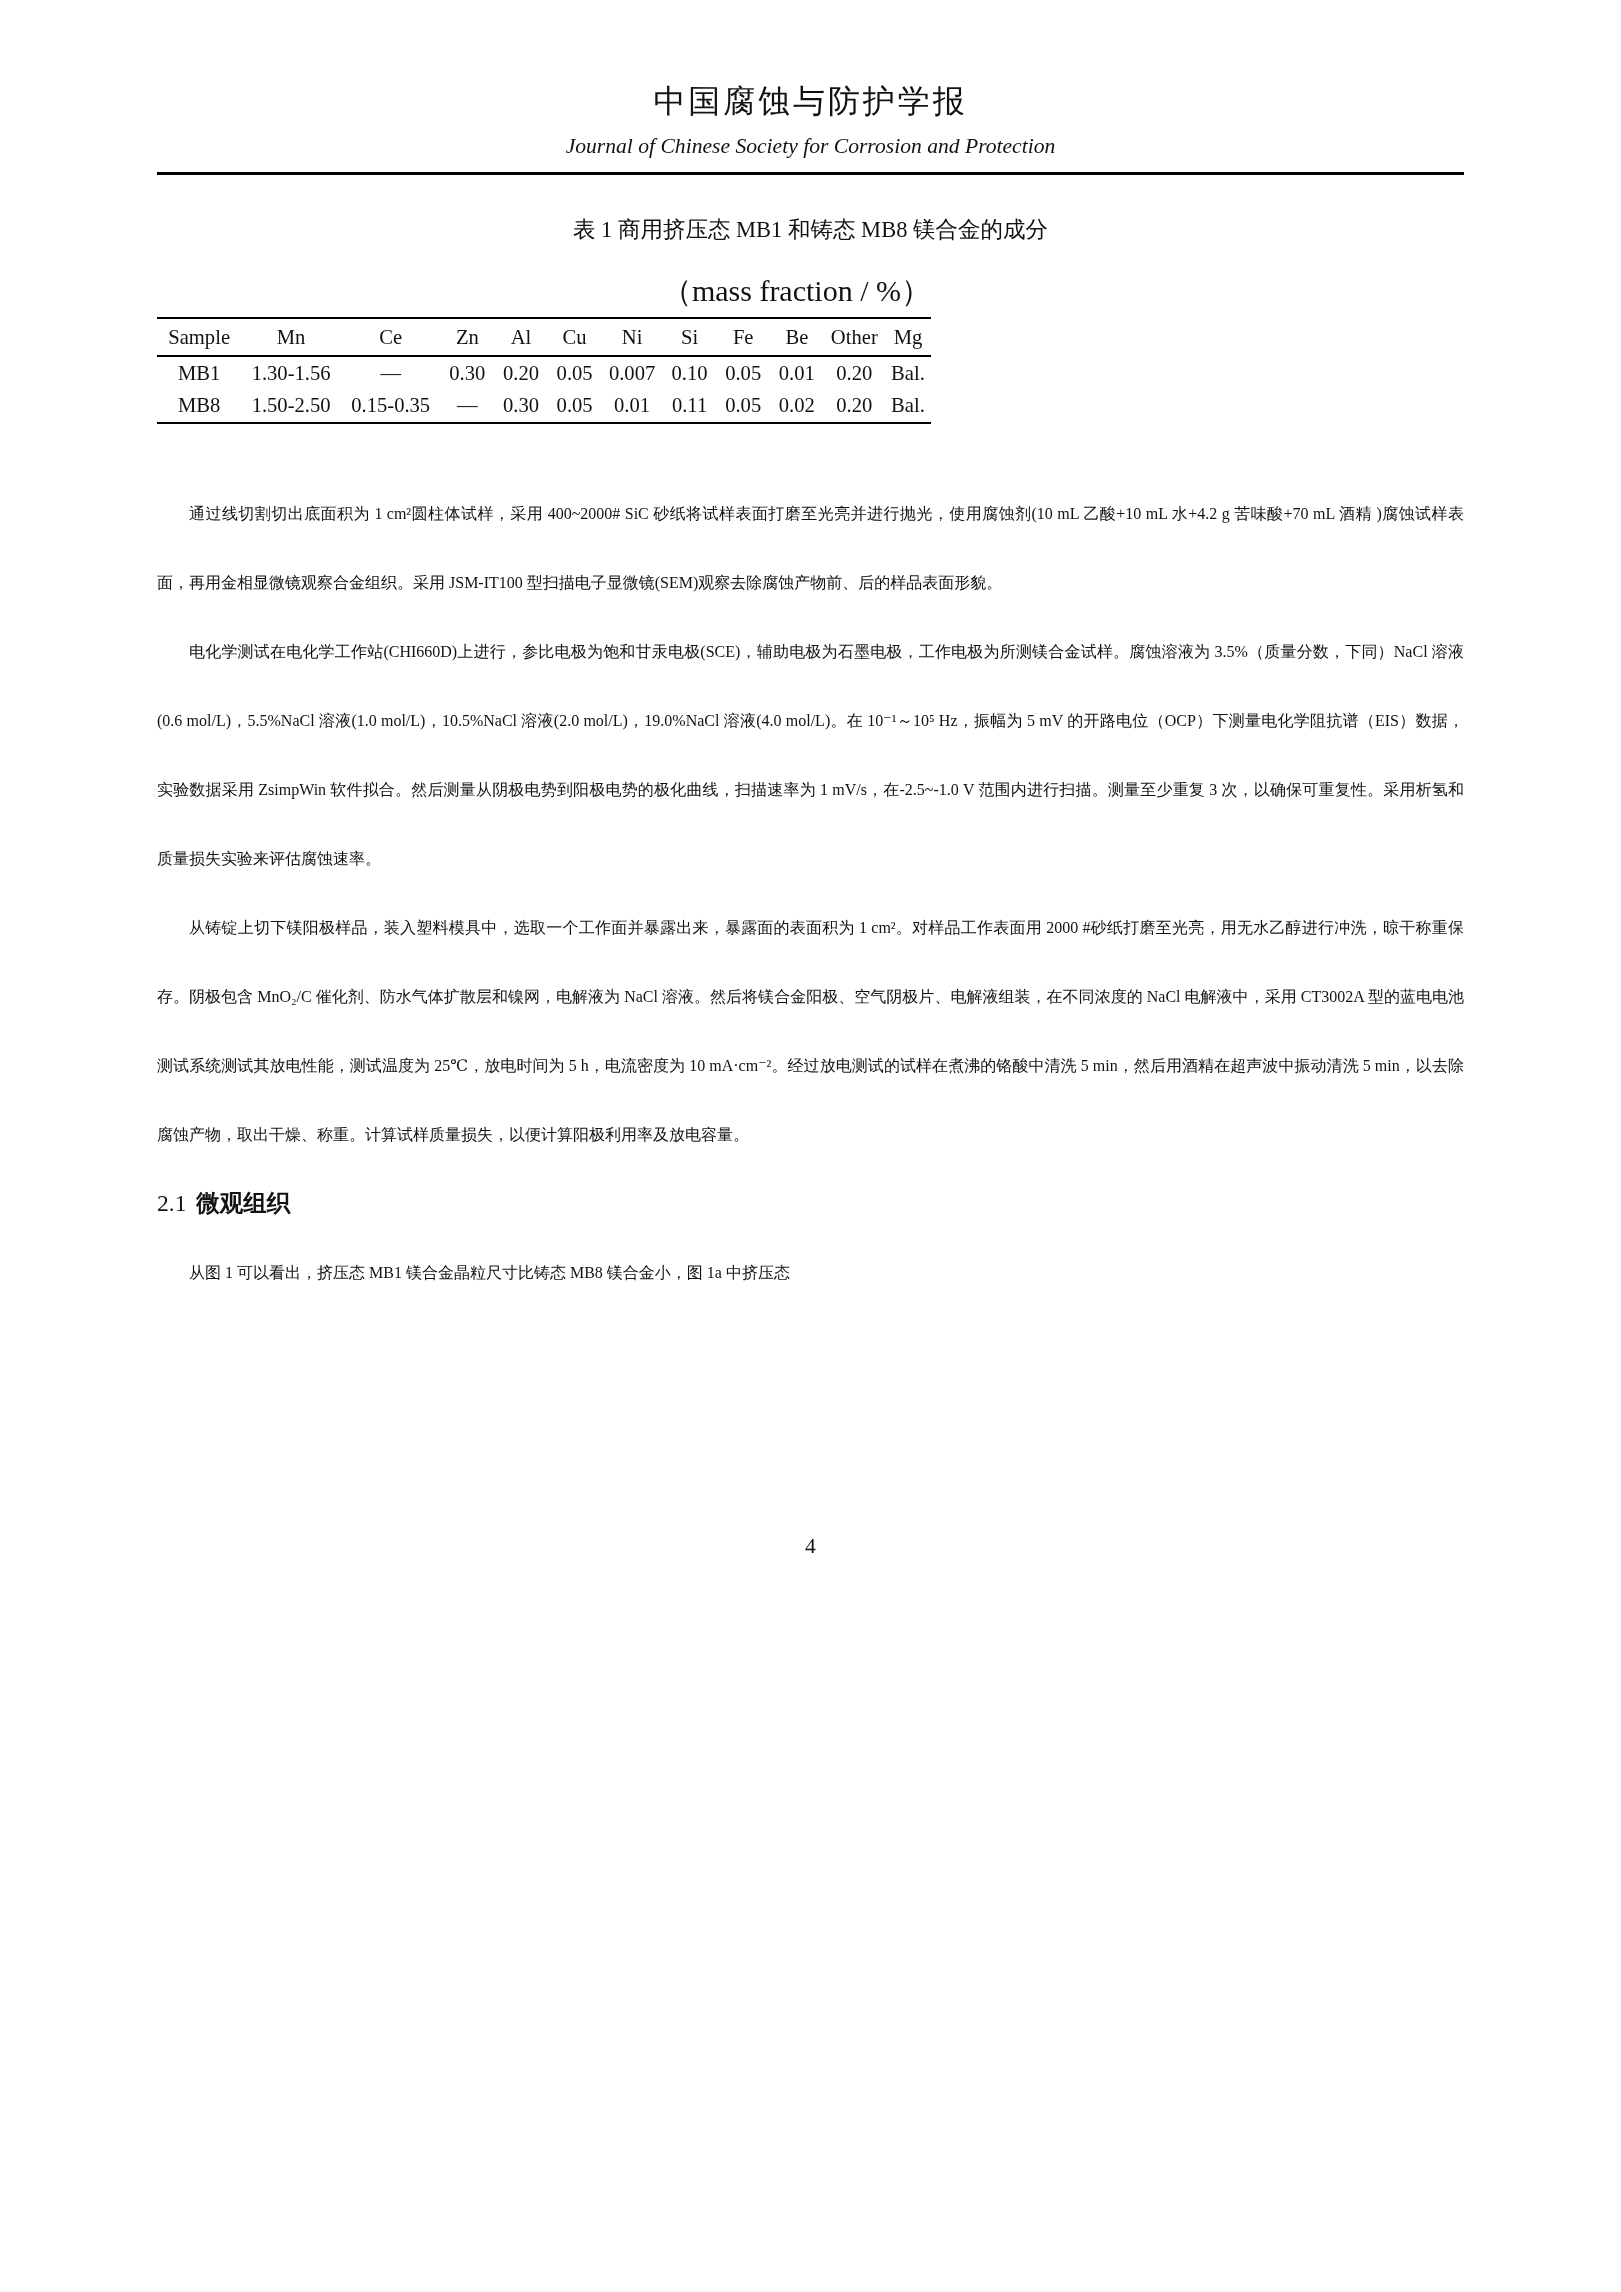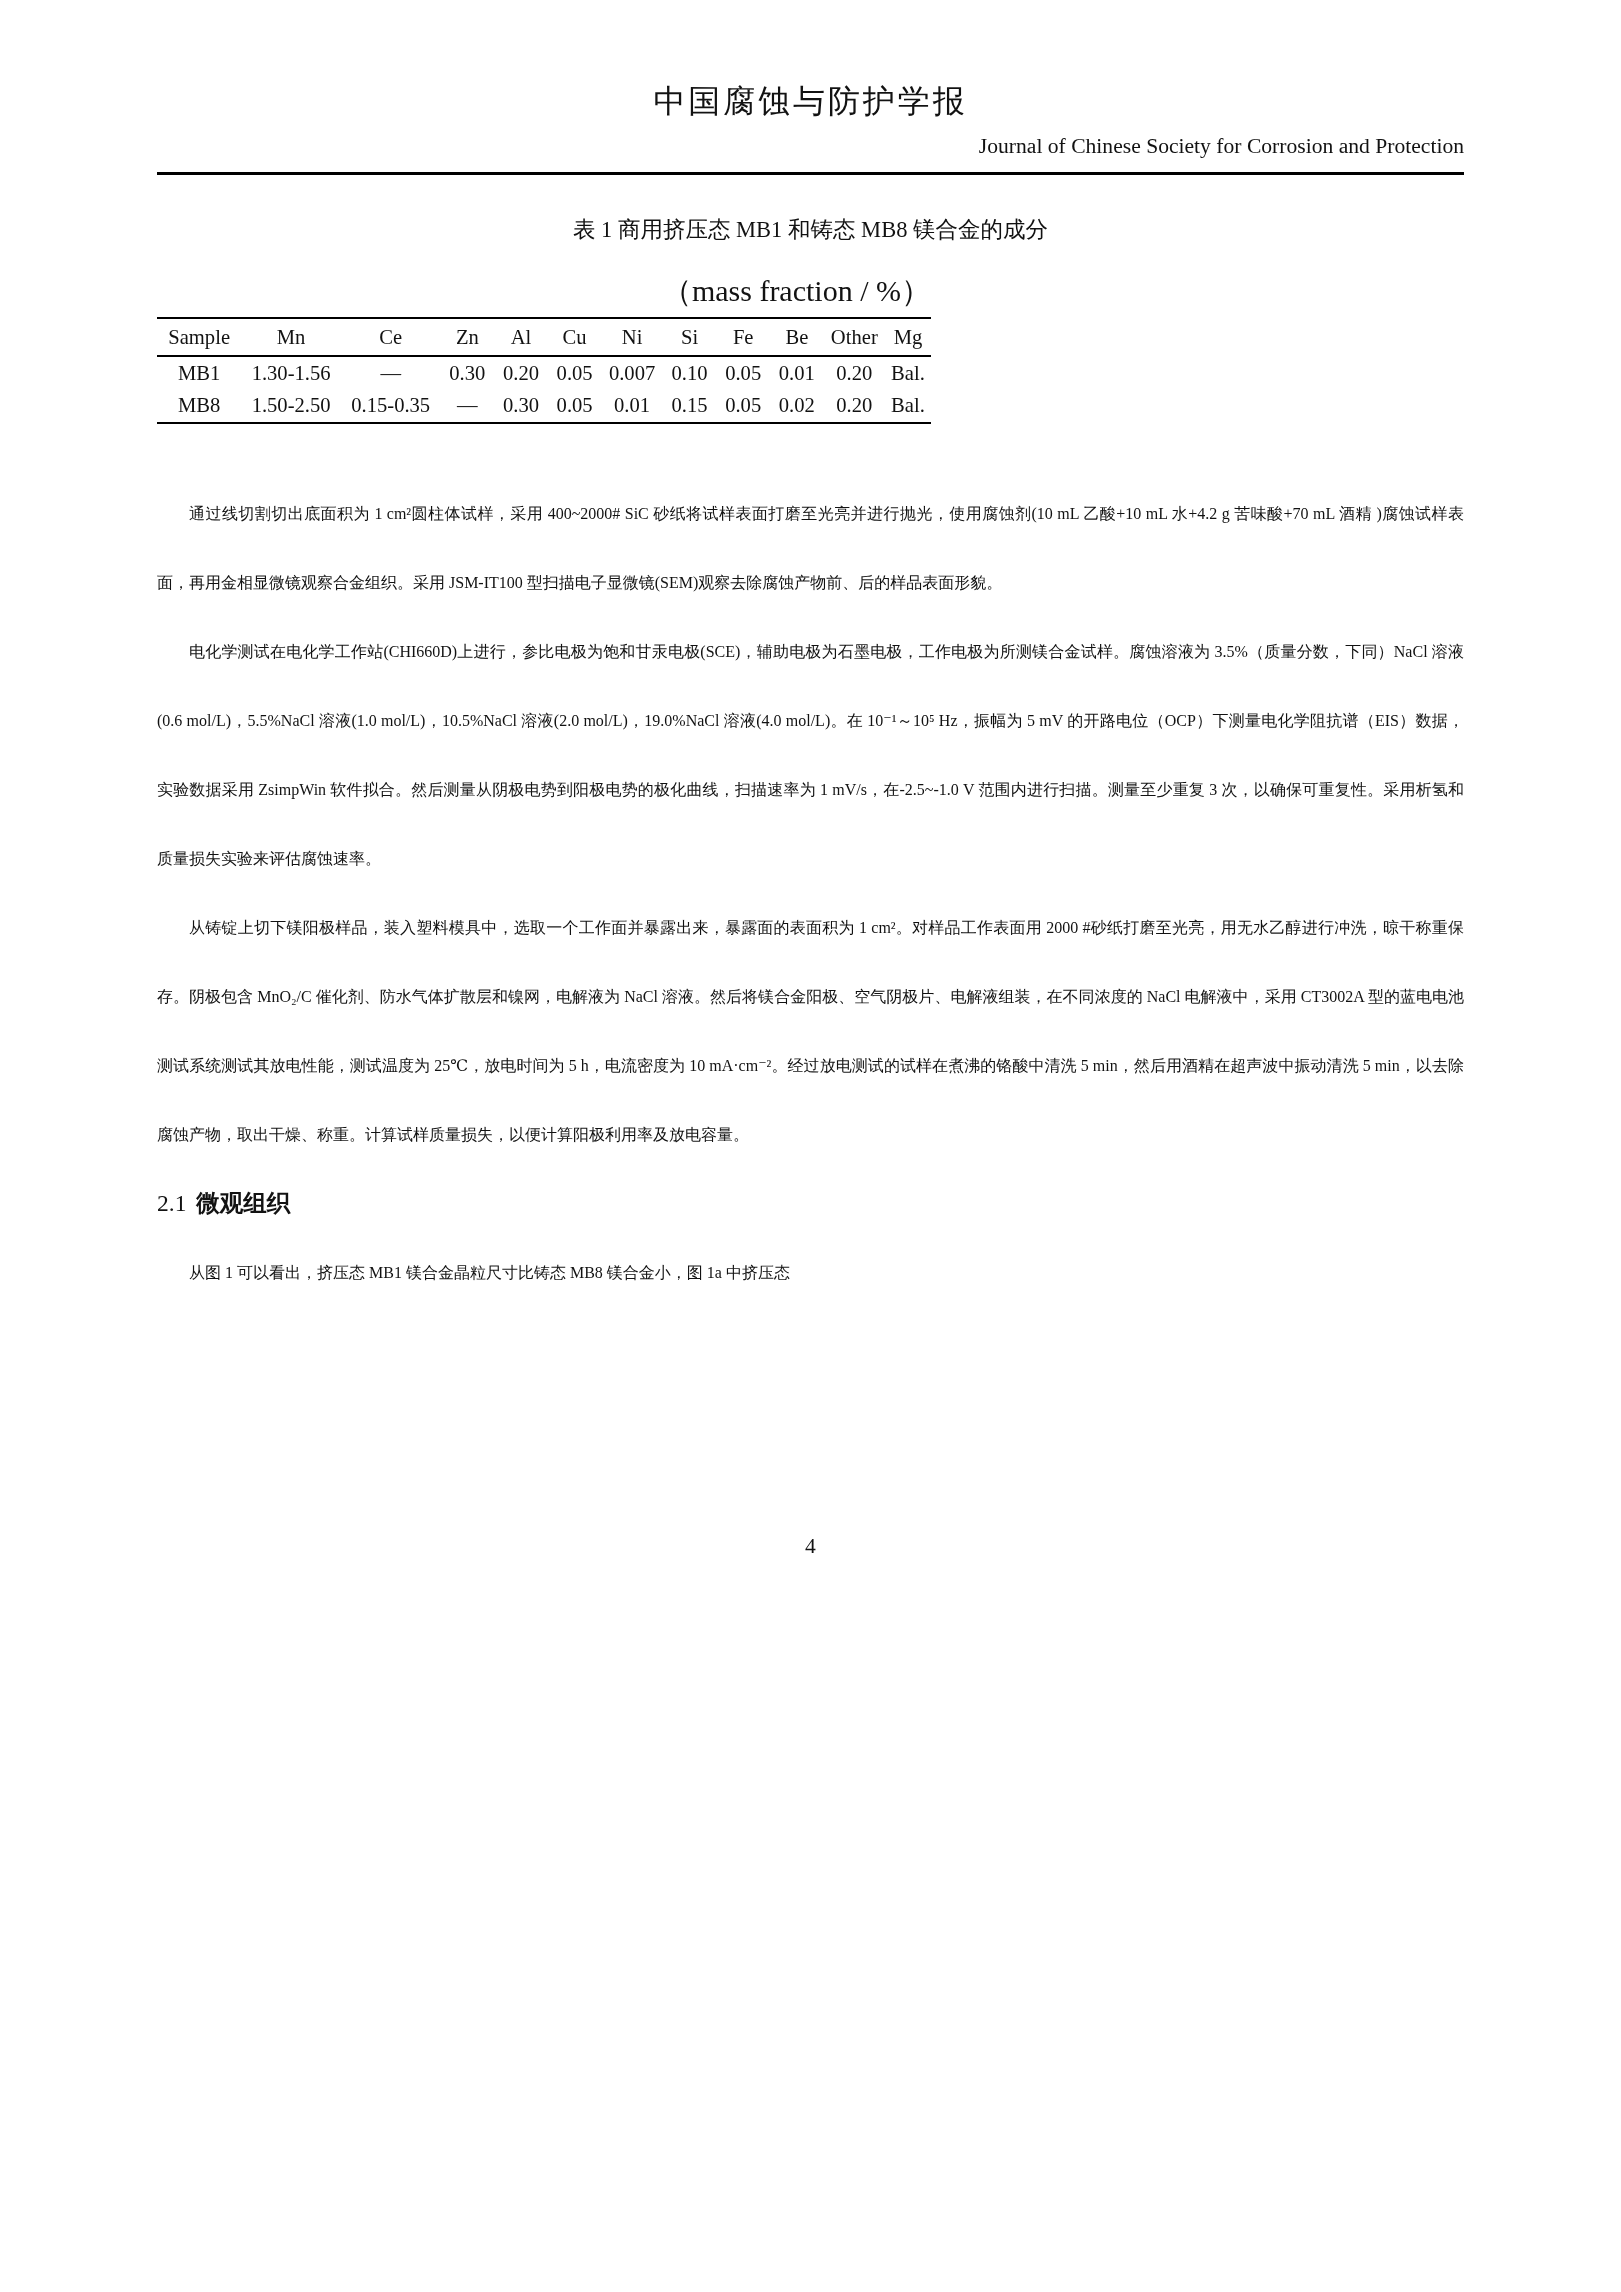--- a/index.html
+++ b/index.html
@@ -8,21 +8,21 @@
     width:1621px; height:1661px;
     background:#ffffff;
     position:relative;
     overflow:hidden;
     padding:80px 157px 0 157px;
     font-family:"Liberation Serif","DejaVu Serif",serif;
     color:#121212;
   }
   
   .journal-title-zh { text-align:center; font-size:32px; letter-spacing:2.9px; font-weight:400; }
-  .journal-title-en { text-align:right; font-size:21.6px; margin-top:9.8px; }
+  .journal-title-en { text-align:center; font-size:21.6px; margin-top:9.8px;font-style:italic; }
   .header-rule { border:none; border-top:3.9px solid #000; margin-top:13.7px; }
 
   
   .caption-zh { text-align:center; font-size:22.5px; margin-top:39px; }
   .caption-en { text-align:center; font-size:22.5px; margin-top:27.4px; }
   .unit-note { width:774px; text-align:right; font-weight:normal; font-size:30px; margin-top:25.5px; }
 
   
   .comp-table {
     width:774px; border-collapse:collapse; table-layout:fixed;
@@ -117,21 +117,21 @@
         <td>Bal.</td>
       </tr>
       <tr>
         <td>MB8</td>
         <td>1.50-2.50</td>
         <td>0.15-0.35</td>
         <td>—</td>
         <td>0.30</td>
         <td>0.05</td>
         <td>0.01</td>
-        <td>0.15</td>
+        <td>0.11</td>
         <td>0.05</td>
         <td>0.02</td>
         <td>0.20</td>
         <td>Bal.</td>
       </tr>
     </tbody>
   </table>
 
   <div class="body-text">
     <p>通过线切割切出底面积为 1 cm²圆柱体试样，采用 400~2000# SiC 砂纸将试样表面打磨至光亮并进行抛光，使用腐蚀剂(10 mL 乙酸+10 mL 水+4.2 g 苦味酸+70 mL 酒精 )腐蚀试样表面，再用金相显微镜观察合金组织。采用 JSM-IT100 型扫描电子显微镜(SEM)观察去除腐蚀产物前、后的样品表面形貌。</p>

